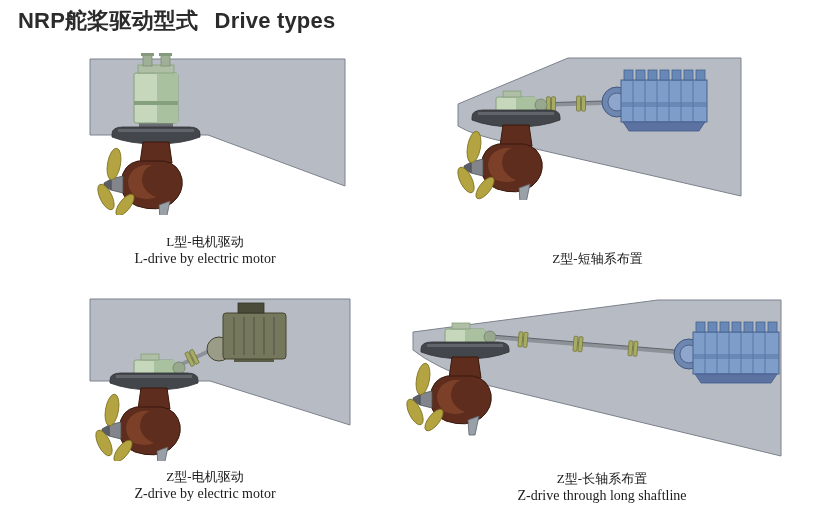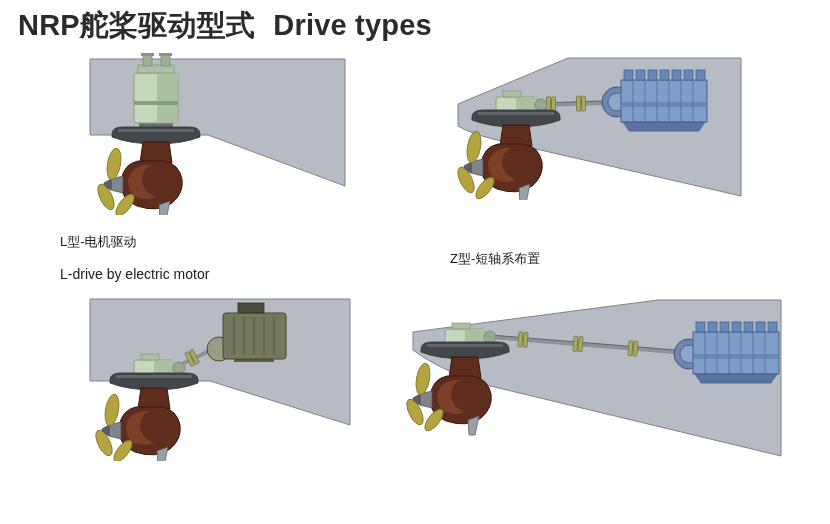--- a/index.html
+++ b/index.html
@@ -3,40 +3,40 @@
 <meta charset="utf-8">
 <style>
   html,body { margin:0; padding:0; background:#fff; }
   .page {
     position:relative; width:830px; height:524px; overflow:hidden;
     background: var(--page-bg, #ffffff);
     font-family:"Liberation Sans", sans-serif;
   }
   .title {
     position:absolute; left:18px; top:6px;
-    font-weight:bold; font-size:29px; color:var(--title-color,#2b2b2b);
+    font-weight:bold; font-size:22px; color:var(--title-color,#2b2b2b);
     letter-spacing:.2px; white-space:nowrap;
   }
   .title-en { margin-left:10px; }
   .art { position:absolute; }
   .art1 { left:88px;  top:53px;  }
   .art2 { left:450px; top:48px;  }
   .art3 { left:88px;  top:293px; }
   .art4 { left:403px; top:288px; }
   .caption {
-    position:absolute; 
+    position:absolute; text-align:center;
     color:var(--caption-color,#1a1a1a);
-    font-family:Liberation Sans, sans-serif;
+    font-family:Liberation Serif, serif;
   }
   .cap1 { left:60px;  top:233px; width:290px; }
   .cap2 { left:450px; top:250px; width:295px; }
   .cap3 { left:60px;  top:468px; width:290px; }
   .cap4 { left:452px; top:470px; width:300px; }
   .cap-cn { font-size:13px; }
-  .cap-en { font-size:14px; margin-top:15px; }
+  .cap-en { font-size:14px; margin-top:0; }
 
   
   .hull      { fill:var(--hull-fill,#b7bcc4); stroke:var(--hull-stroke,#7c828c); stroke-width:1; }
   .flange    { fill:var(--flange-gray,#43464b); stroke:#2e3033; stroke-width:.8; }
   .flange-hi { fill:#9aa0a8; opacity:.35; }
   .pod       { fill:var(--pod-brown,#5e2d1d); stroke:var(--pod-brown-dark,#38190e); stroke-width:1; }
   .pod-hi    { fill:var(--pod-brown-light,#83452c); opacity:.8; }
   .hub       { fill:var(--hub-gray,#82868c); stroke:#4d5055; stroke-width:.8; }
   .hub-tip   { fill:#5b5f65; stroke:#4d5055; stroke-width:.8; }
   .blade     { fill:var(--blade-yellow,#b3a441); stroke:#7d7020; stroke-width:.8; }
@@ -231,14 +231,22 @@
     </svg>
   </div>
 
   <div class="caption cap1">
     <div class="cap-cn">L型-电机驱动</div>
     <div class="cap-en">L-drive by electric motor</div>
   </div>
   <div class="caption cap2">
     <div class="cap-cn">Z型-短轴系布置</div>
   </div>
+  <div class="caption cap3">
+    <div class="cap-cn">Z型-电机驱动</div>
+    <div class="cap-en">Z-drive by electric motor</div>
+  </div>
+  <div class="caption cap4">
+    <div class="cap-cn">Z型-长轴系布置</div>
+    <div class="cap-en">Z-drive through long shaftline</div>
+  </div>
 
 </div>
 
 </body></html>

